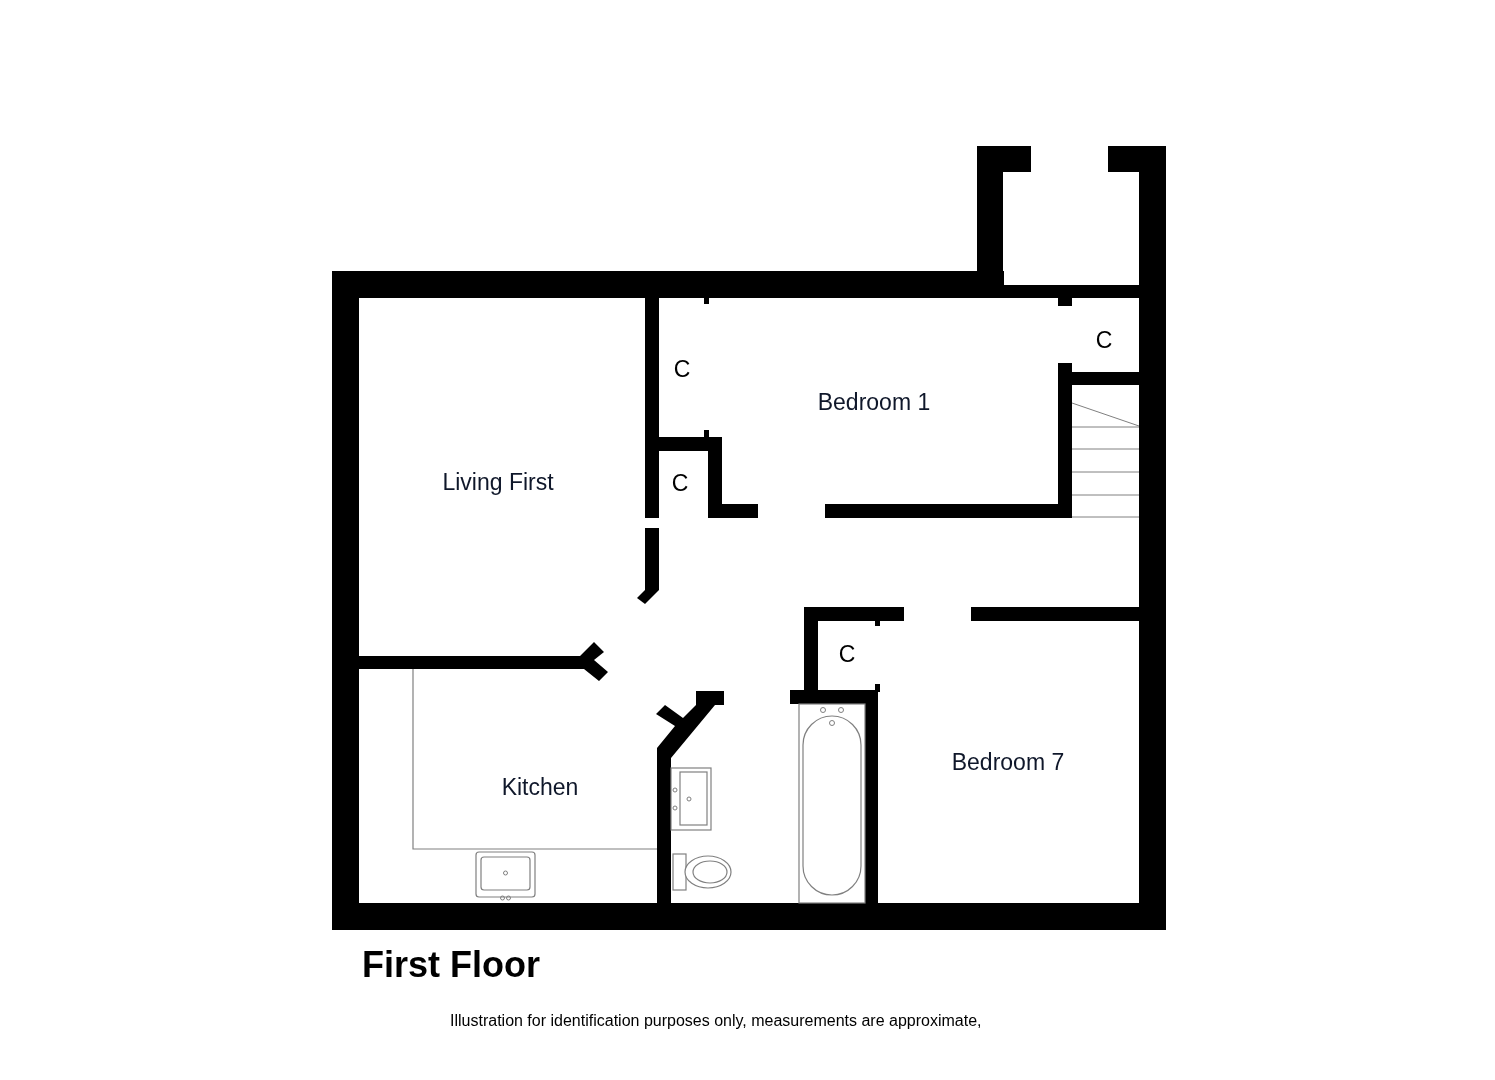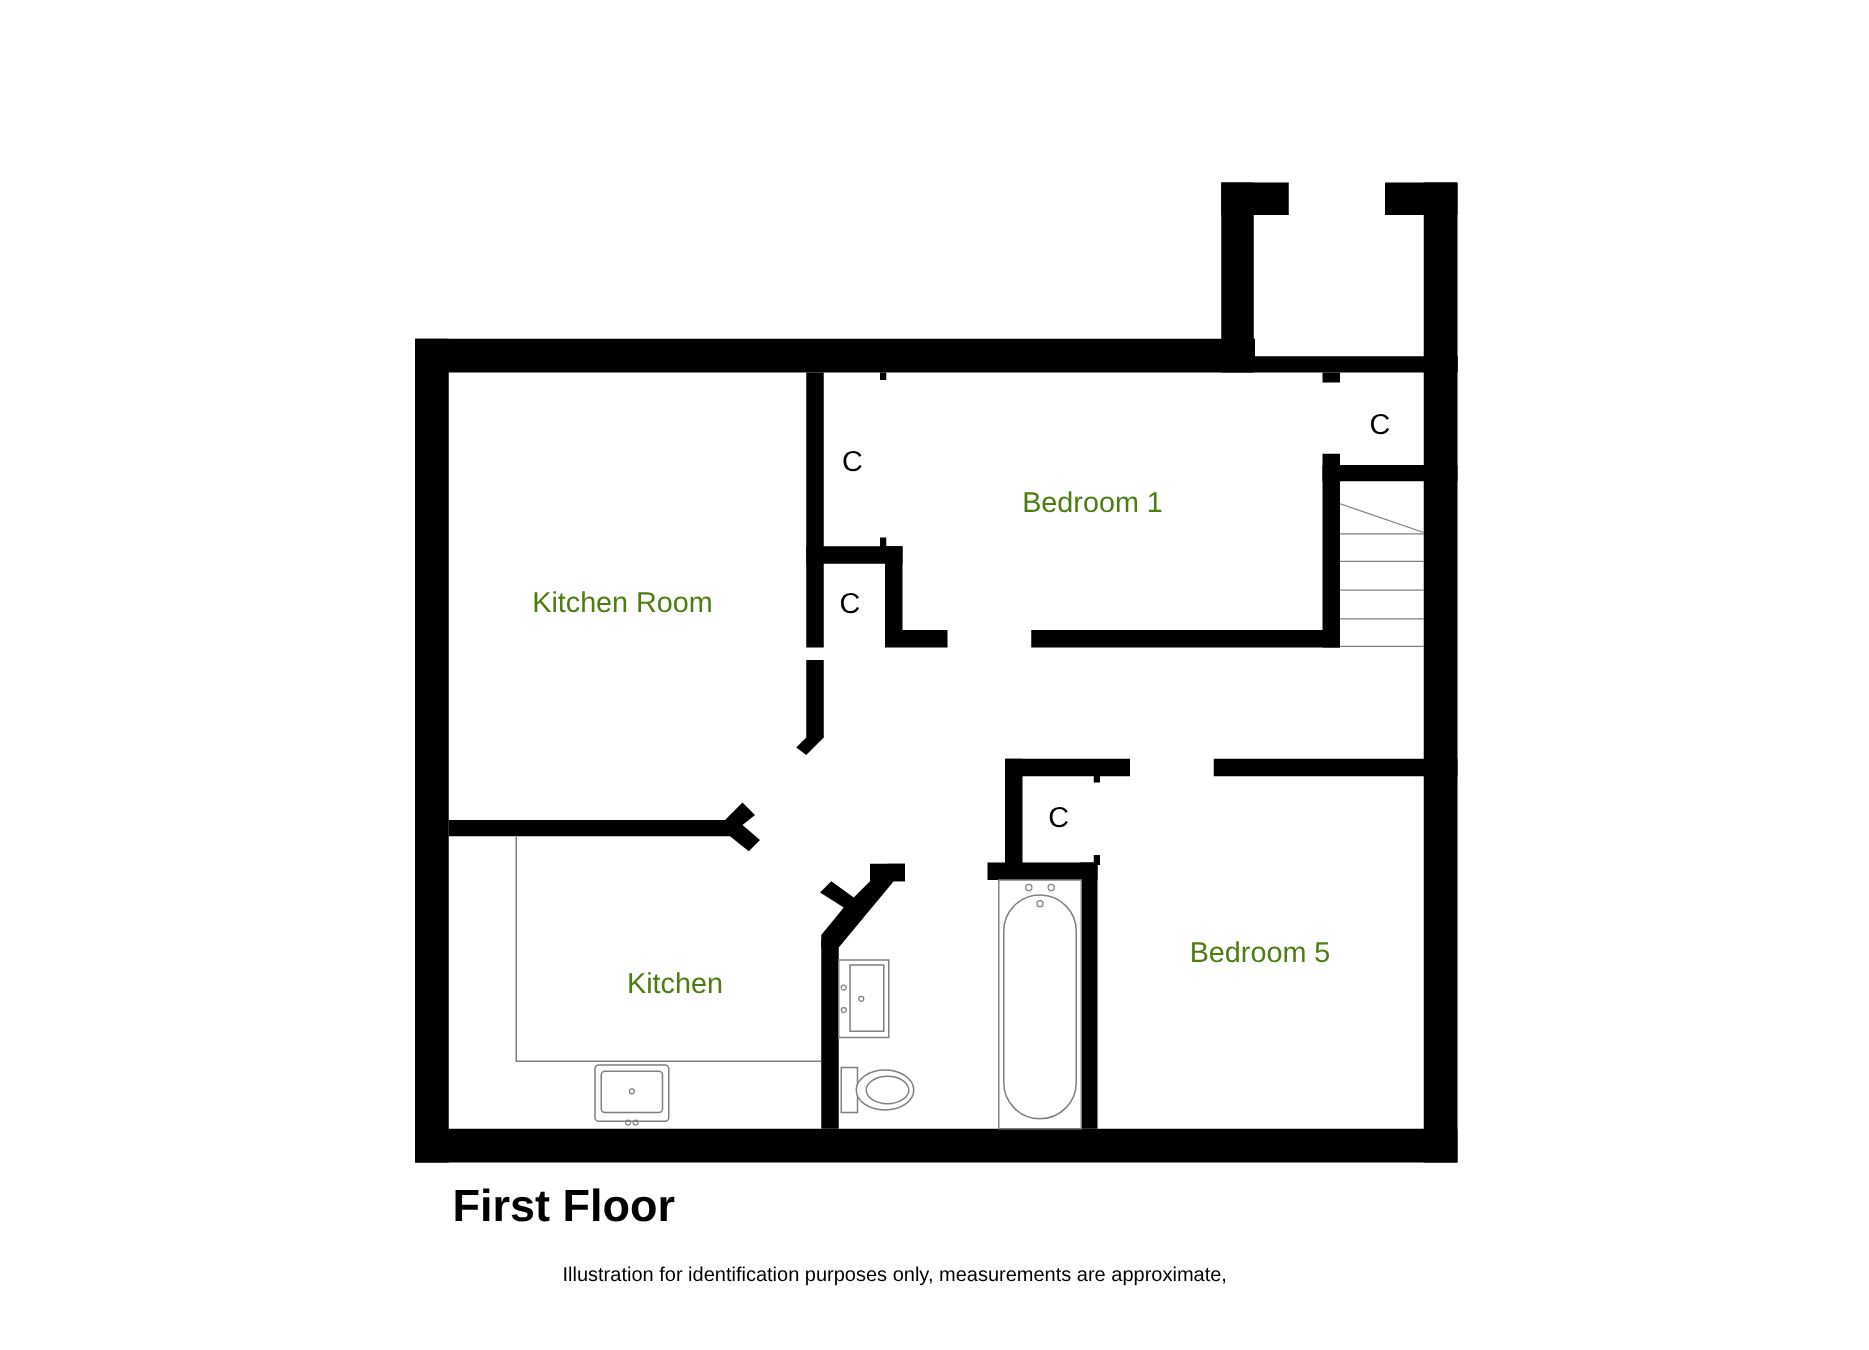--- a/index.html
+++ b/index.html
@@ -1,18 +1,18 @@
 <!DOCTYPE html>
 <html><head>
 <meta charset="utf-8">
 <style>
   html, body { margin:0; padding:0; background:#ffffff; }
   body { width:1495px; height:1080px; position:relative; overflow:hidden; font-family:"Liberation Sans", sans-serif; }
   #plan { position:absolute; left:0; top:0; width:1495px; height:1080px; }
-  .room-label { position:absolute; font-size:23px; color:#4d7c0f; transform:translate(-50%,-50%); white-space:nowrap; }
+  .room-label { position:absolute; font-size:23px; color:#0f172a; transform:translate(-50%,-50%); white-space:nowrap; }
   .closet-label { position:absolute; font-size:23px; color:#000; transform:translate(-50%,-50%); }
   .floor-title { position:absolute; left:330px; top:944px; font-size:36px; font-weight:bold; color:#000; letter-spacing:0px;margin-left:32px; }
   .disclaimer { position:absolute; left:450px; top:1010px; width:600px; text-align:left; font-size:16px; line-height:21px; color:#000; }
 </style>
 </head>
 <body>
 
 <svg id="plan" viewBox="0 0 1495 1080" xmlns="http://www.w3.org/2000/svg">
   <g id="walls">
       <rect x="332" y="271" width="672" height="27" fill="#000000"></rect>
@@ -84,24 +84,24 @@
         <line x1="1072" y1="449" x2="1139" y2="449" stroke="#808080" stroke-width="1"></line>
         <line x1="1072" y1="472" x2="1139" y2="472" stroke="#808080" stroke-width="1"></line>
         <line x1="1072" y1="495" x2="1139" y2="495" stroke="#808080" stroke-width="1"></line>
         <line x1="1072" y1="517" x2="1139" y2="517" stroke="#808080" stroke-width="1"></line>
         <line x1="1072" y1="403" x2="1139" y2="426" stroke="#808080" stroke-width="1"></line>
       </g>
     </g>
 </svg>
 
 <div id="room-labels">
-  <span class="room-label" style="left: 498px; top: 482px;">Kitchen Room</span>
+  <span class="room-label" style="left: 498px; top: 482px;">Living First</span>
   <span class="room-label" style="left: 874px; top: 402px;">Bedroom 1</span>
   <span class="room-label" style="left: 508px; top: 787px; margin-left: 32px;">Kitchen</span>
-  <span class="room-label" style="left: 1008px; top: 762px;">Bedroom 5</span>
+  <span class="room-label" style="left: 1008px; top: 762px;">Bedroom 7</span>
   <span class="closet-label" style="left: 682px; top: 369px;">C</span>
   <span class="closet-label" style="left: 680px; top: 483px;">C</span>
   <span class="closet-label" style="left: 1104px; top: 340px;">C</span>
   <span class="closet-label" style="left: 847px; top: 654px;">C</span>
 </div>
 
 <div class="floor-title">First Floor</div>
 <div class="disclaimer">
   <div>Illustration for identification purposes only, measurements are approximate,</div>
 </div>

